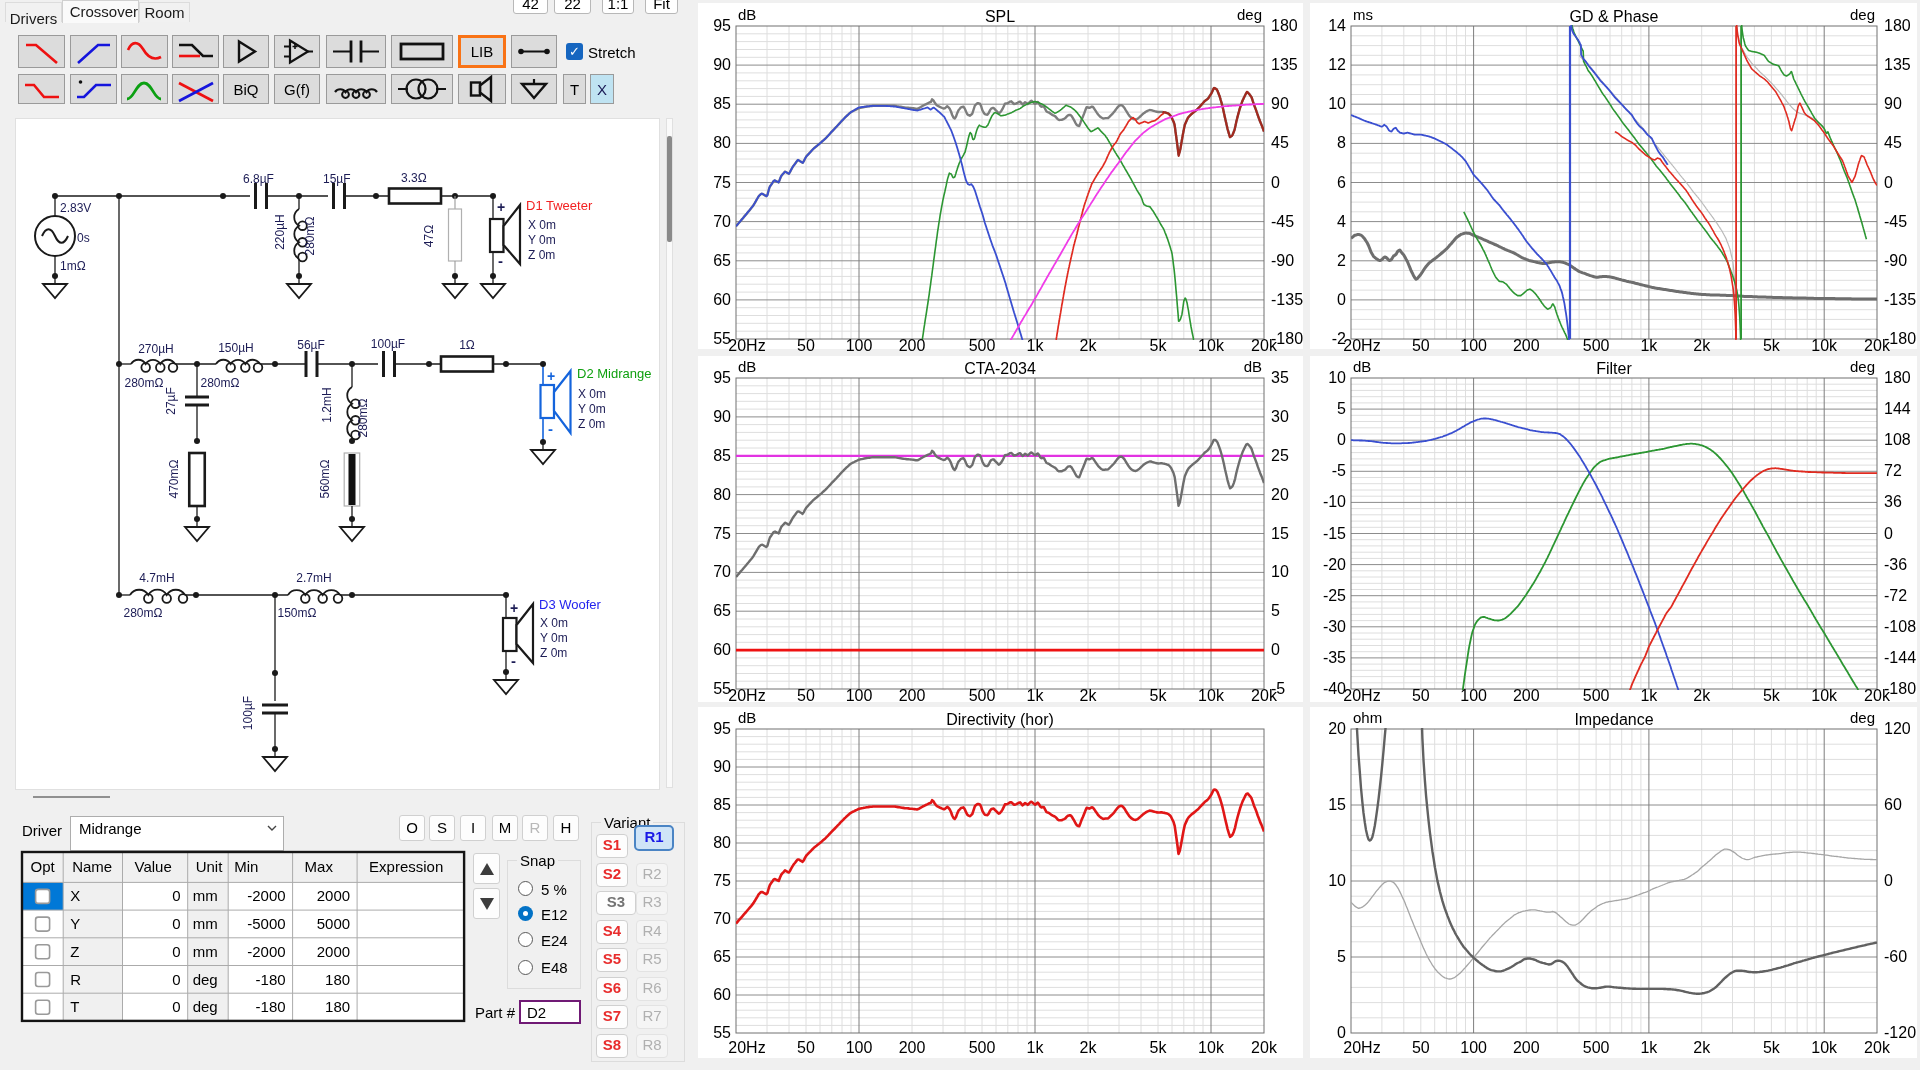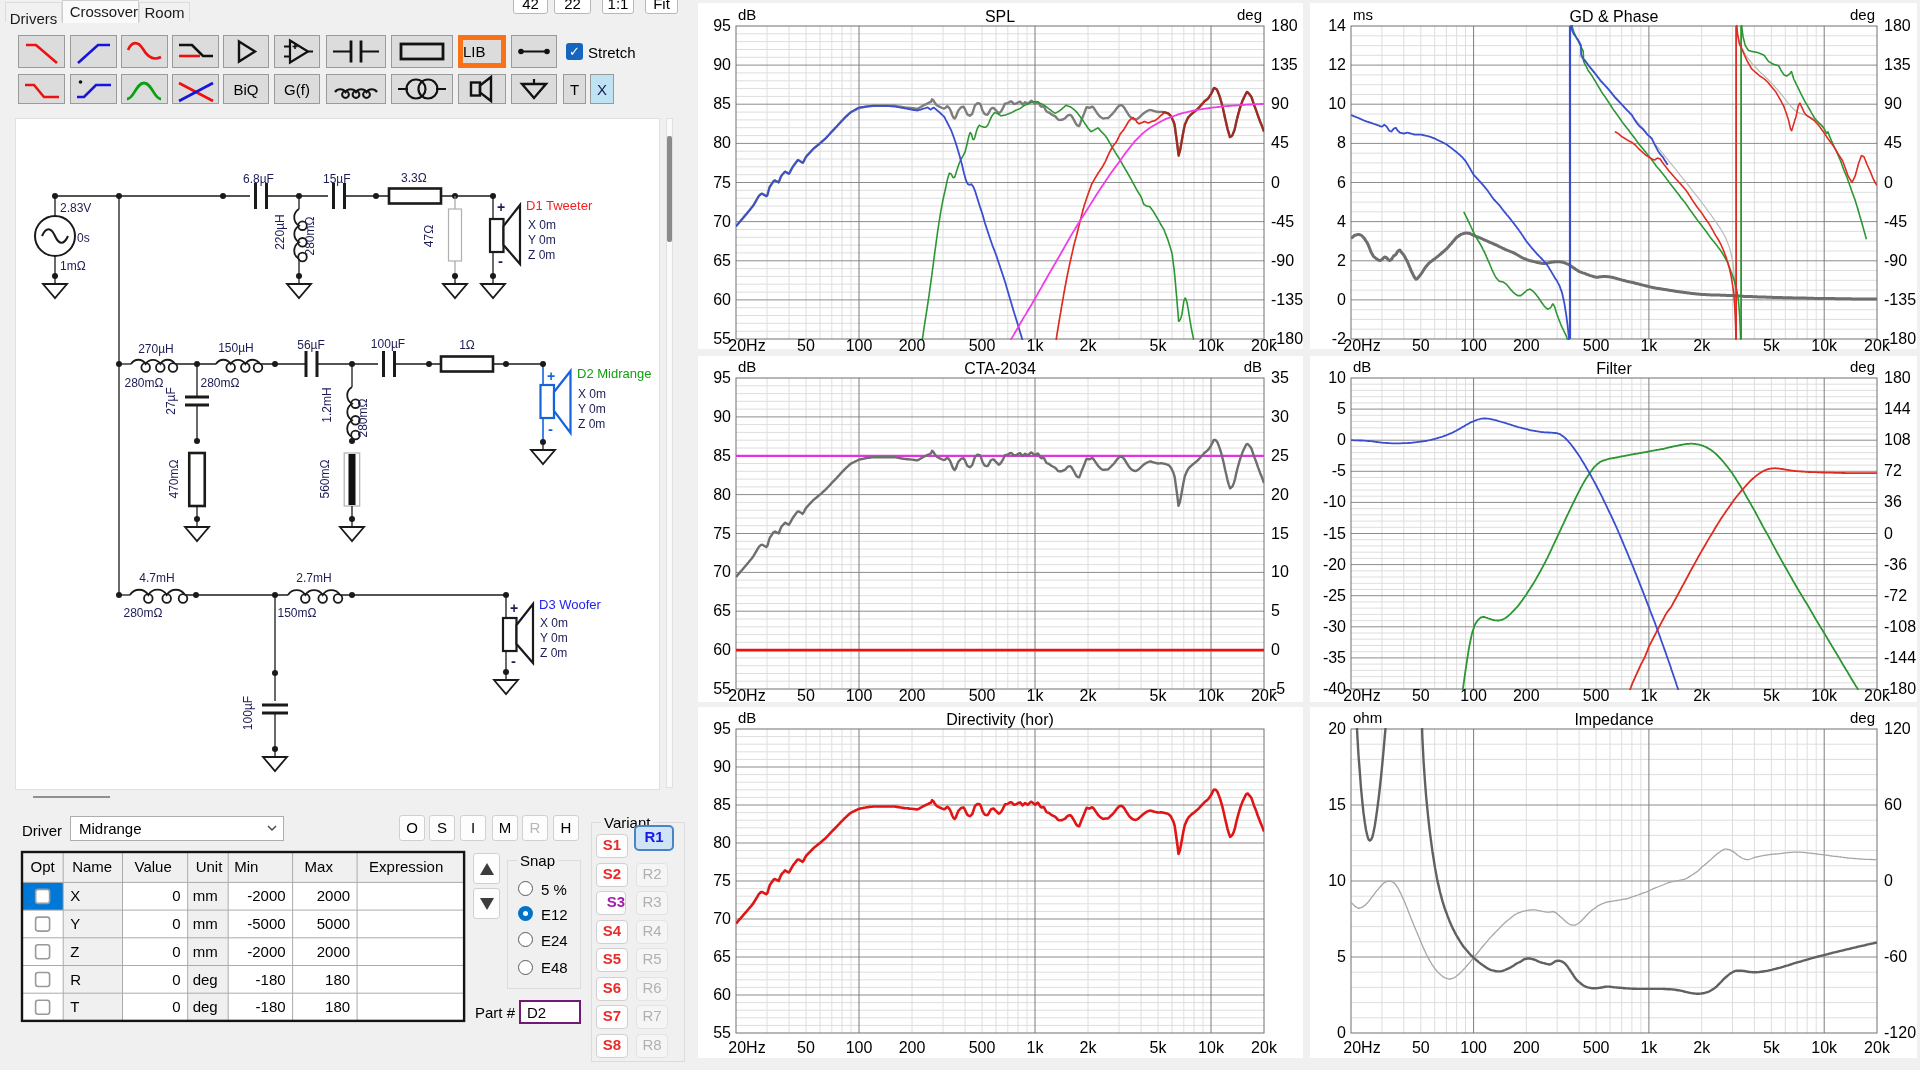--- a/index.html
+++ b/index.html
@@ -44,21 +44,21 @@
     <svg width="58" height="31" viewBox="0 0 58 31">
       <path d="M6 15.5H24.0M34.0 15.5H52" stroke="#111" stroke-width="2.2"></path>
       <path d="M24.0 4.5V26.5M34.0 4.5V26.5" stroke="#111" stroke-width="2.8"></path>
     </svg>
   </div>
 <div style="position:absolute;left:391px;top:35px;width:62px;height:33px;background:#dcdcdc;border:1px solid #9a9a9a;box-sizing:border-box;display:flex;align-items:center;justify-content:center">
     <svg width="60" height="31" viewBox="0 0 60 31">
       <rect x="9.0" y="8.0" width="42" height="15" fill="none" stroke="#111" stroke-width="2.8"></rect>
     </svg>
   </div>
-<div style="position:absolute;left:458px;top:35px;width:48px;height:33px;background:#dcdcdc;border:5px solid #f97316;box-sizing:border-box;display:flex;align-items:center;">
+<div style="position:absolute;left:458px;top:35px;width:48px;height:33px;background:#dcdcdc;border:3px solid #f97316;box-sizing:border-box;display:flex;align-items:center;justify-content:center">
     <span style="font-size:15px;color:#000">LIB</span>
   </div>
 <div style="position:absolute;left:511px;top:35px;width:46px;height:33px;background:#dcdcdc;border:1px solid #9a9a9a;box-sizing:border-box;display:flex;align-items:center;justify-content:center">
     <svg width="44" height="31" viewBox="0 0 44 31">
       <path d="M8 15.5H36" stroke="#111" stroke-width="2"></path>
       <circle cx="9" cy="15.5" r="2.8" fill="#111"></circle>
       <circle cx="35" cy="15.5" r="2.8" fill="#111"></circle>
     </svg>
   </div>
 <div style="position:absolute;left:18px;top:74px;width:47px;height:30px;background:#dcdcdc;border:1px solid #9a9a9a;box-sizing:border-box;display:flex;align-items:center;justify-content:center">
@@ -295,36 +295,36 @@
 <text x="510" y="665" font-size="15" fill="#1c1c55" text-anchor="start" font-weight="bold">-</text>
 <text x="538" y="608" font-size="13" fill="#2222ee" text-anchor="start" font-weight="normal">D3 Woofer</text>
 <text x="539" y="626" font-size="12" fill="#1c1c55" text-anchor="start" font-weight="normal">X 0m</text>
 <text x="539" y="641" font-size="12" fill="#1c1c55" text-anchor="start" font-weight="normal">Y 0m</text>
 <text x="539" y="656" font-size="12" fill="#1c1c55" text-anchor="start" font-weight="normal">Z 0m</text>
   </svg>
 <div style="position:absolute;left:666px;top:118px;width:7px;height:670px;background:#fafafa;border:1px solid #e0e0e0"></div>
 <div style="position:absolute;left:667px;top:136px;width:5px;height:106px;background:#8a8a8a;border-radius:2px"></div>
 <div style="position:absolute;left:33px;top:796px;width:77px;height:2px;background:#909090"></div>
 <div style="position:absolute;left:22px;top:822px;font-size:15px">Driver</div>
-<div style="position:absolute;left:70px;top:816px;width:214px;height:25px;background:#fff;border:1px solid #adadad;box-sizing:border-box;font-size:15px;padding:3px 12px 0 8px">Midrange<svg style="position:absolute;right:6px;top:8px" width="10" height="6" viewBox="0 0 10 6">
+<div style="position:absolute;left:70px;top:816px;width:214px;height:35px;background:#fff;border:1px solid #adadad;box-sizing:border-box;font-size:15px;padding:3px 12px 0 8px">Midrange<svg style="position:absolute;right:6px;top:8px" width="10" height="6" viewBox="0 0 10 6">
       <path d="M1 1L5 5L9 1" stroke="#444" stroke-width="1.4" fill="none"></path>
     </svg></div>
 <div style="position:absolute;left:399px;top:815px;width:26px;height:26px;background:#fdfdfd;border:1px solid #d0d0d0;border-radius:3px;box-sizing:border-box;text-align:center;font-size:15px;padding-top:3px;color:#000">O</div>
 <div style="position:absolute;left:429px;top:815px;width:26px;height:26px;background:#fdfdfd;border:1px solid #d0d0d0;border-radius:3px;box-sizing:border-box;text-align:center;font-size:15px;padding-top:3px;color:#000">S</div>
 <div style="position:absolute;left:460px;top:815px;width:26px;height:26px;background:#fdfdfd;border:1px solid #d0d0d0;border-radius:3px;box-sizing:border-box;text-align:center;font-size:15px;padding-top:3px;color:#000">I</div>
 <div style="position:absolute;left:492px;top:815px;width:26px;height:26px;background:#fdfdfd;border:1px solid #d0d0d0;border-radius:3px;box-sizing:border-box;text-align:center;font-size:15px;padding-top:3px;color:#000">M</div>
 <div style="position:absolute;left:522px;top:815px;width:26px;height:26px;background:#fdfdfd;border:1px solid #d0d0d0;border-radius:3px;box-sizing:border-box;text-align:center;font-size:15px;padding-top:3px;color:#b8b8b8">R</div>
 <div style="position:absolute;left:553px;top:815px;width:26px;height:26px;background:#fdfdfd;border:1px solid #d0d0d0;border-radius:3px;box-sizing:border-box;text-align:center;font-size:15px;padding-top:3px;color:#000">H</div>
 <div style="position:absolute;left:591px;top:822px;width:94px;height:240px;border:1px solid #dcdcdc;box-sizing:border-box"></div>
 <div style="position:absolute;left:601px;top:814px;font-size:15px;background:#f0f0f0;padding:0 3px">Variant</div>
 <div style="position:absolute;left:596px;top:834px;width:32px;height:24px;background:#fdfdfd;border:1px solid #d0d0d0;border-radius:4px;box-sizing:border-box;text-align:center;font-size:15px;font-weight:bold;color:#e82c2c;padding-top:1px">S1</div>
 <div style="position:absolute;left:634px;top:825px;width:40px;height:26px;background:#cfe4f7;border:2px solid #4a84c4;border-radius:5px;box-sizing:border-box;text-align:center;font-size:15px;font-weight:bold;color:#1919e6;padding-top:1px">R1</div>
 <div style="position:absolute;left:596px;top:862.5px;width:32px;height:24px;background:#fdfdfd;border:1px solid #d0d0d0;border-radius:4px;box-sizing:border-box;text-align:center;font-size:15px;font-weight:bold;color:#e82c2c;padding-top:1px">S2</div>
 <div style="position:absolute;left:636px;top:862.5px;width:32px;height:24px;background:#f5f5f5;border:1px solid #e3e3e3;border-radius:4px;box-sizing:border-box;text-align:center;font-size:15px;color:#b0b0b0;padding-top:1px">R2</div>
-<div style="position:absolute;left:596px;top:891px;width:30px;height:24px;background:#fdfdfd;border:1px solid #d0d0d0;border-radius:4px;box-sizing:border-box;text-align:right;font-size:15px;font-weight:bold;color:#a21caf;padding-top:1px">S3</div>
+<div style="position:absolute;left:596px;top:891px;width:40px;height:24px;background:#fdfdfd;border:1px solid #d0d0d0;border-radius:4px;box-sizing:border-box;text-align:center;font-size:15px;font-weight:bold;color:#737373;padding-top:1px">S3</div>
 <div style="position:absolute;left:636px;top:891px;width:32px;height:24px;background:#f5f5f5;border:1px solid #e3e3e3;border-radius:4px;box-sizing:border-box;text-align:center;font-size:15px;color:#b0b0b0;padding-top:1px">R3</div>
 <div style="position:absolute;left:596px;top:919.5px;width:32px;height:24px;background:#fdfdfd;border:1px solid #d0d0d0;border-radius:4px;box-sizing:border-box;text-align:center;font-size:15px;font-weight:bold;color:#e82c2c;padding-top:1px">S4</div>
 <div style="position:absolute;left:636px;top:919.5px;width:32px;height:24px;background:#f5f5f5;border:1px solid #e3e3e3;border-radius:4px;box-sizing:border-box;text-align:center;font-size:15px;color:#b0b0b0;padding-top:1px">R4</div>
 <div style="position:absolute;left:596px;top:948px;width:32px;height:24px;background:#fdfdfd;border:1px solid #d0d0d0;border-radius:4px;box-sizing:border-box;text-align:center;font-size:15px;font-weight:bold;color:#e82c2c;padding-top:1px">S5</div>
 <div style="position:absolute;left:636px;top:948px;width:32px;height:24px;background:#f5f5f5;border:1px solid #e3e3e3;border-radius:4px;box-sizing:border-box;text-align:center;font-size:15px;color:#b0b0b0;padding-top:1px">R5</div>
 <div style="position:absolute;left:596px;top:976.5px;width:32px;height:24px;background:#fdfdfd;border:1px solid #d0d0d0;border-radius:4px;box-sizing:border-box;text-align:center;font-size:15px;font-weight:bold;color:#e82c2c;padding-top:1px">S6</div>
 <div style="position:absolute;left:636px;top:976.5px;width:32px;height:24px;background:#f5f5f5;border:1px solid #e3e3e3;border-radius:4px;box-sizing:border-box;text-align:center;font-size:15px;color:#b0b0b0;padding-top:1px">R6</div>
 <div style="position:absolute;left:596px;top:1005px;width:32px;height:24px;background:#fdfdfd;border:1px solid #d0d0d0;border-radius:4px;box-sizing:border-box;text-align:center;font-size:15px;font-weight:bold;color:#e82c2c;padding-top:1px">S7</div>
 <div style="position:absolute;left:636px;top:1005px;width:32px;height:24px;background:#f5f5f5;border:1px solid #e3e3e3;border-radius:4px;box-sizing:border-box;text-align:center;font-size:15px;color:#b0b0b0;padding-top:1px">R7</div>
 <div style="position:absolute;left:596px;top:1033.5px;width:32px;height:24px;background:#fdfdfd;border:1px solid #d0d0d0;border-radius:4px;box-sizing:border-box;text-align:center;font-size:15px;font-weight:bold;color:#e82c2c;padding-top:1px">S8</div>

